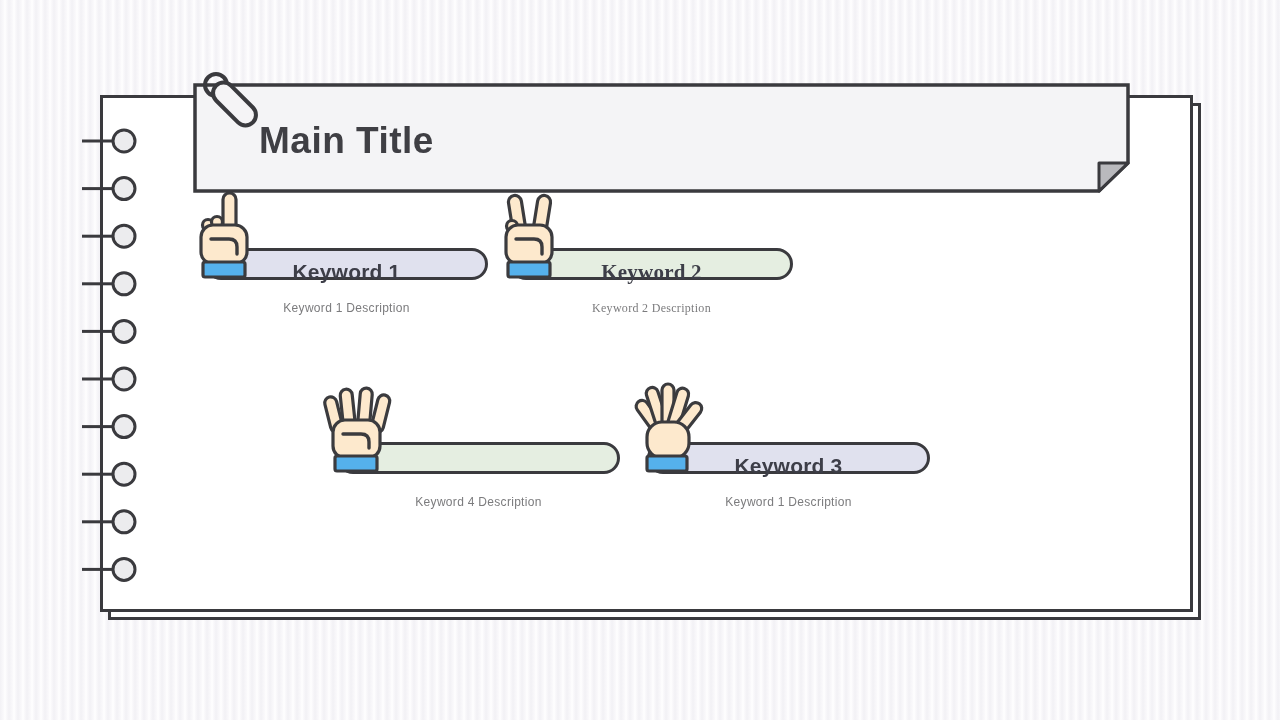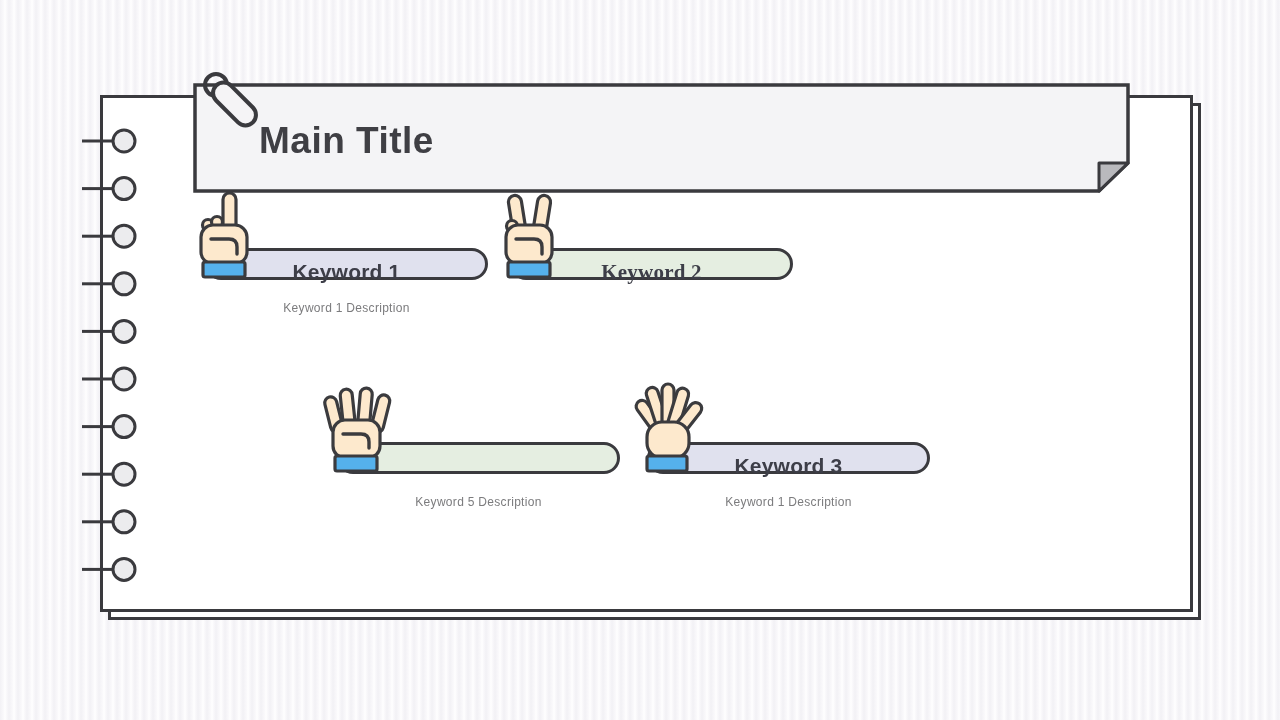--- a/index.html
+++ b/index.html
@@ -122,36 +122,37 @@
       <svg class="hand" viewBox="0 0 64 92">
         <rect class="skin" x="13" y="5" width="13" height="42" rx="6.5" transform="rotate(-9 19.5 47)"></rect>
         <rect class="skin" x="31" y="5" width="13" height="42" rx="6.5" transform="rotate(9 37.5 47)"></rect>
         <circle class="skin" cx="11" cy="36" r="5.5"></circle>
         <rect class="skin" x="5" y="35" width="46" height="39" rx="12"></rect>
         <path class="ln" d="M15,49 H33 Q41,49 41,57 V64"></path>
         <rect class="cuff" x="7" y="72" width="42" height="15" rx="2"></rect>
       </svg>
       <span class="pill-label">Keyword 2</span>
     </div>
+    <div class="desc">Keyword 2 Description</div>
   </div>
 
 
   <div class="item i4">
     <div class="pill" style="background: rgb(229, 238, 225);">
       <svg class="hand" viewBox="0 0 64 92">
         <rect class="skin" x="4" y="12" width="12" height="36" rx="6" transform="rotate(-14 10 48)"></rect>
         <rect class="skin" x="16" y="5" width="12" height="42" rx="6" transform="rotate(-6 22 47)"></rect>
         <rect class="skin" x="29" y="4" width="12" height="43" rx="6" transform="rotate(5 35 47)"></rect>
         <rect class="skin" x="42" y="10" width="12" height="38" rx="6" transform="rotate(14 48 48)"></rect>
         <rect class="skin" x="5" y="36" width="47" height="38" rx="12"></rect>
         <path class="ln" d="M15,50 H33 Q41,50 41,58 V64"></path>
         <rect class="cuff" x="7" y="72" width="42" height="15" rx="2"></rect>
       </svg>
     </div>
-    <div class="desc">Keyword 5 Description</div>
+    <div class="desc">Keyword 4 Description</div>
   </div>
 
   <div class="item i5">
     <div class="pill" style="background: rgb(224, 225, 238);">
       <svg class="hand" viewBox="0 0 64 92">
         <rect class="skin" x="24" y="8" width="12" height="42" rx="6" transform="rotate(-36 30 58)"></rect>
         <rect class="skin" x="24" y="1" width="12" height="48" rx="6" transform="rotate(-18 30 58)"></rect>
         <rect class="skin" x="24" y="0" width="12" height="49" rx="6"></rect>
         <rect class="skin" x="24" y="2" width="12" height="47" rx="6" transform="rotate(17 30 58)"></rect>
         <rect class="skin" x="24" y="9" width="12" height="41" rx="6" transform="rotate(38 30 60)"></rect>

